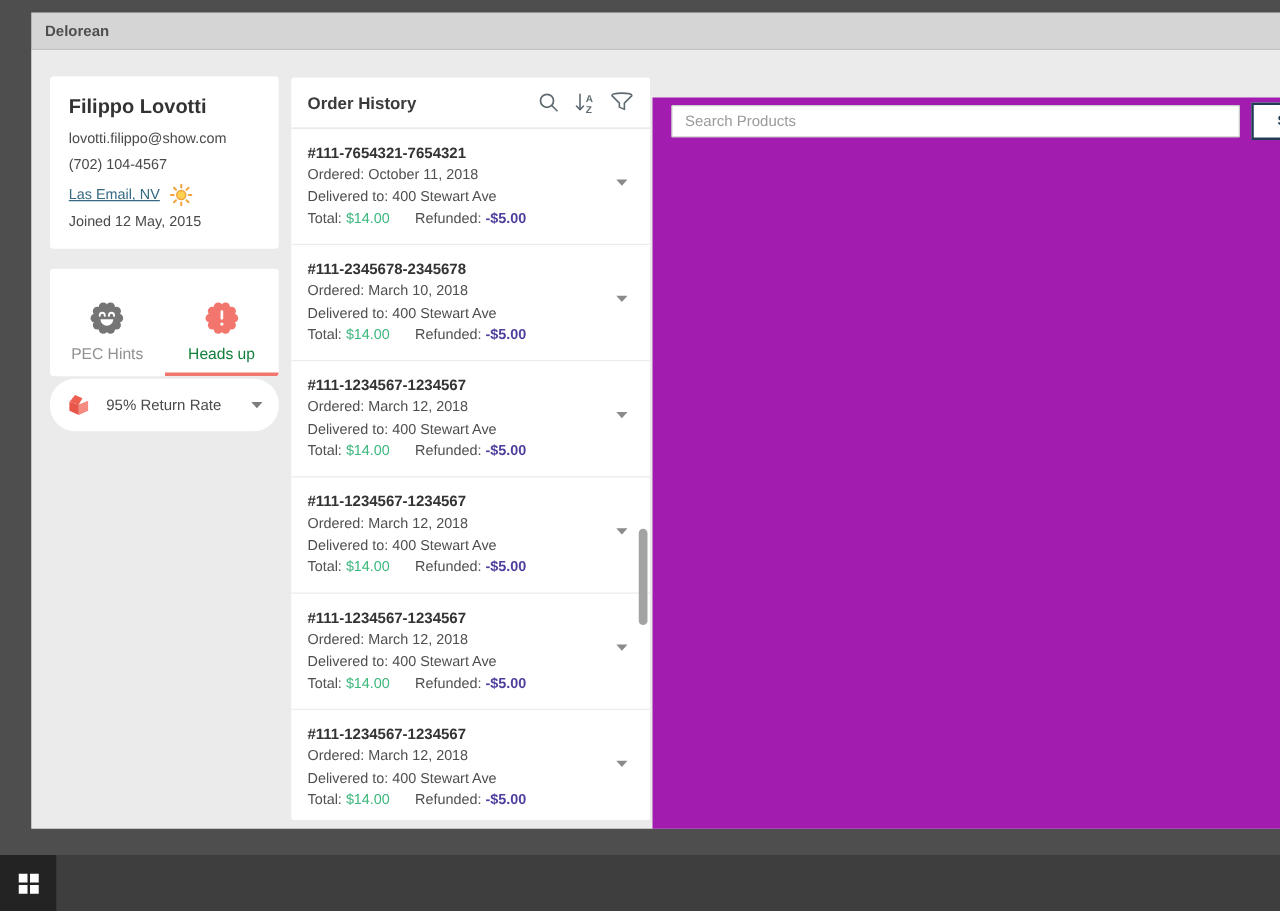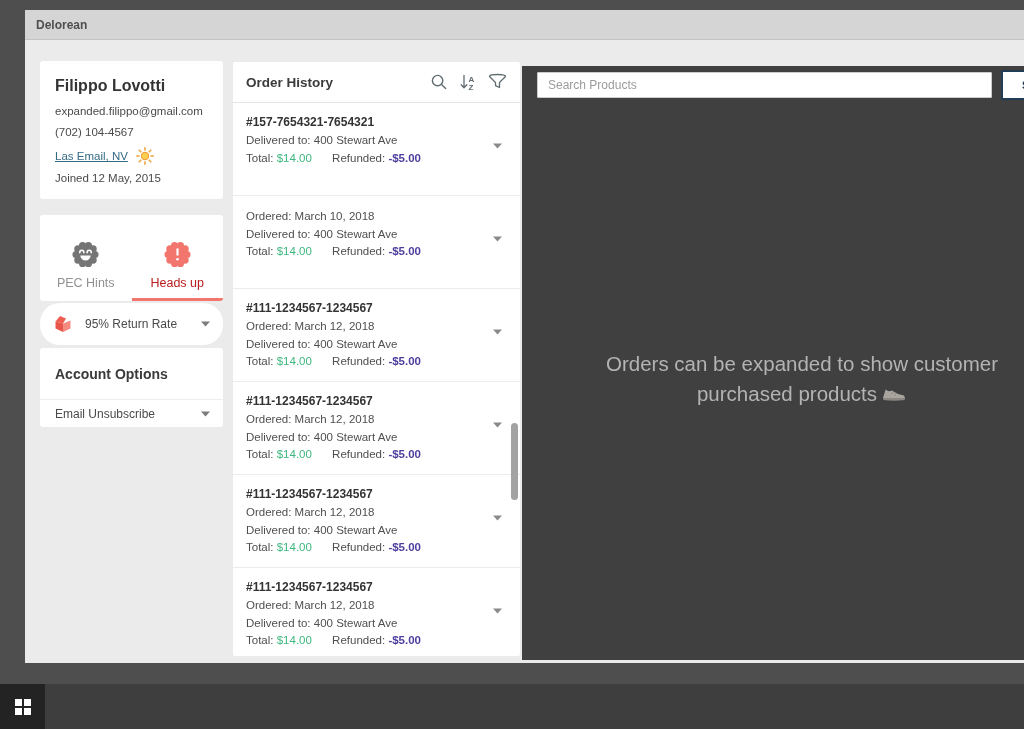--- a/index.html
+++ b/index.html
@@ -20,21 +20,21 @@
   .profile-name { font-size:16px; font-weight:bold; color:#333; margin-bottom:10px; }
   .profile-line { font-size:11.5px; color:#4a4a4a; margin-bottom:9px; }
   .profile-link-row { display:flex; align-items:center; margin-bottom:7px; }
   .profile-link { font-size:11.5px; color:#356a85; text-decoration:underline; cursor:pointer; }
   .sun { margin-left:8px; }
 
   .tabs-card { height:86px; margin-bottom:2px; position:relative; display:flex; overflow:hidden; }
   .tab { flex:1; display:flex; flex-direction:column; align-items:center; justify-content:center; cursor:pointer; padding-top:14px; }
   .tab-label { font-size:12.5px; margin-top:8px; }
   .tab-inactive .tab-label { color:#919191; }
-  .tab-active .tab-label { color:#b91c1c; }
+  .tab-active .tab-label { color:#15803d; }
   .tab-underline { position:absolute; right:0; bottom:0; width:50%; height:3px; background:#f2766d; }
 
   .return-card { height:42px; margin-bottom:3px; display:flex; align-items:center; padding:0 13px;border-radius:20px; }
   .return-label { font-size:12px; color:#4a4a4a; margin-left:12px; flex:1; }
 
   .account-card { overflow:hidden; }
   .account-header { height:52px; display:flex; align-items:center; padding:0 15px;
                     border-bottom:1px solid #eee; }
   .account-title { font-size:14px; font-weight:bold; color:#3a3a3a; }
   .account-row { height:27px; display:flex; align-items:center; padding:0 13px 0 15px; cursor:pointer; }
@@ -53,21 +53,21 @@
   .order-id { font-size:12px; font-weight:bold; color:#333; margin-bottom:3px; }
   .order-line { font-size:11.5px; color:#4f4f4f; line-height:17.5px; }
   .t-green { color:#3db77d; }
   .t-purple { color:#4f3e9e; font-weight:bold;margin-top:44px; }
   .t-refund-label { margin-left:17px; }
   .order-chevron { position:absolute; right:18px; top:40px; cursor:pointer; }
   .scroll-thumb { position:absolute; right:2px; top:361px; width:7px; height:77px;
                   background:#a3a3a3; border-radius:4px; }
 
   
-  .right-panel { position:absolute; left:497px; top:26px; right:0; height:594px; background:#404040; }
+  .right-panel { position:absolute; left:497px; top:38px; right:0; height:594px; background:#a21caf; }
   .search-input { position:absolute; left:15px; top:6px; width:455px; height:26px;
                   border:1px solid #ccc; border-radius:1px; padding:0 10px; font-size:12px;
                   color:#444; background:#fff; font-family:"Liberation Sans", sans-serif; }
   .search-input::placeholder { color:#9b9b9b; }
   .search-btn { position:absolute; left:479px; top:4px; width:92px; height:30px;
                 background:#fff; border:2px solid #223c55; color:#223c55; font-size:11px;
                 font-weight:bold; letter-spacing:0.6px; cursor:pointer;
                 font-family:"Liberation Sans", sans-serif; }
   .empty-msg { position:absolute; top:283px; left:60px; width:440px; text-align:center;
                font-size:20.5px; line-height:30px; color:#b3b3b3; }
@@ -87,21 +87,21 @@
   <div class="titlebar">
     <span class="titlebar-text">Delorean</span>
   </div>
 
   <div class="content">
 
     <div class="sidebar">
 
       <div class="card profile-card">
         <div class="profile-name">Filippo Lovotti</div>
-        <div class="profile-line">expanded.filippo@gmail.com</div>
+        <div class="profile-line">lovotti.filippo@show.com</div>
         <div class="profile-line">(702) 104-4567</div>
         <div class="profile-link-row">
           <span class="profile-link">Las Email, NV</span>
           <svg class="sun" width="18" height="18" viewBox="0 0 18 18">
             <g stroke="#f2a33c" stroke-width="1.6" stroke-linecap="round">
               <line x1="9" y1="0.8" x2="9" y2="3"></line>
                 <line x1="9" y1="15" x2="9" y2="17.2"></line>
               <line x1="0.8" y1="9" x2="3" y2="9"></line>
                 <line x1="15" y1="9" x2="17.2" y2="9"></line>
               <line x1="3.2" y1="3.2" x2="4.8" y2="4.8"></line>
@@ -165,65 +165,56 @@
           <polygon points="2.5,7.5 7,2 13,4.5 10,9.5" fill="#ee5f52"></polygon>
           <polygon points="10,9.5 17.5,6.5 17.5,14.5 10,18" fill="#f58b80"></polygon>
           <polygon points="2.5,7.5 10,9.5 10,18 2.5,14.5" fill="#e8564a"></polygon>
         </svg>
         <span class="return-label">95% Return Rate</span>
         <svg class="chev" width="9" height="6" viewBox="0 0 9 6">
           <polygon points="0,0.5 9,0.5 4.5,5.5" fill="#7d7d7d"></polygon>
         </svg>
       </div>
 
-      <div class="card account-card">
-        <div class="account-header">
-          <span class="account-title">Account Options</span>
-        </div>
-        <div class="account-row">
-          <span class="account-row-label">Email Unsubscribe</span>
-          <svg class="chev" width="9" height="6" viewBox="0 0 9 6">
-            <polygon points="0,0.5 9,0.5 4.5,5.5" fill="#7d7d7d"></polygon>
-          </svg>
-        </div>
-      </div>
     </div>
 
     <div class="orders-panel">
       <div class="orders-header">
         <span class="orders-title">Order History</span>
         <svg width="18" height="18" viewBox="0 0 18 18">
           <circle cx="7.6" cy="7.6" r="5.2" fill="none" stroke="#5f6b70" stroke-width="1.4"></circle>
           <line x1="11.6" y1="11.6" x2="15.6" y2="15.6" stroke="#5f6b70" stroke-width="1.4" stroke-linecap="round"></line>
         </svg>
         <svg width="18" height="18" viewBox="0 0 18 18">
           <path d="M5,2.5 V14.5 M2.2,11.8 L5,14.8 L7.8,11.8" fill="none" stroke="#5f6b70" stroke-width="1.3" stroke-linecap="round" stroke-linejoin="round"></path>
           <text x="9.5" y="8.5" font-size="8" font-weight="bold" fill="#5f6b70" font-family="Liberation Sans, sans-serif">A</text>
           <text x="9.5" y="17" font-size="8" font-weight="bold" fill="#5f6b70" font-family="Liberation Sans, sans-serif">Z</text>
         </svg>
         <svg width="19" height="18" viewBox="0 0 19 18">
           <path d="M1.5,3.5 C1.5,2 4,1.5 9.5,1.5 C15,1.5 17.5,2 17.5,3.5 L11.5,9.5 V14.5 L7.5,12.7 V9.5 Z" fill="none" stroke="#5f6b70" stroke-width="1.3" stroke-linejoin="round"></path>
         </svg>
       </div>
       <div>
   <div class="order">
-    <div class="order-id">#157-7654321-7654321</div>
-    <div class="order-line">Delivered to: 400 Stewart Ave</div>
-    <div class="order-line">
-      <span>Total:</span>
-      <span class="t-green">$14.00</span>
-      <span class="t-refund-label">Refunded:</span>
-      <span class="t-purple">-$5.00</span>
-    </div>
-    <svg class="order-chevron" width="9" height="6" viewBox="0 0 9 6">
-      <polygon points="0,0.5 9,0.5 4.5,5.5" fill="#8a8a8a"></polygon>
-    </svg>
-  </div>
-
-  <div class="order">
+    <div class="order-id">#111-7654321-7654321</div>
+    <div class="order-line">Ordered: October 11, 2018</div>
+    <div class="order-line">Delivered to: 400 Stewart Ave</div>
+    <div class="order-line">
+      <span>Total:</span>
+      <span class="t-green">$14.00</span>
+      <span class="t-refund-label">Refunded:</span>
+      <span class="t-purple">-$5.00</span>
+    </div>
+    <svg class="order-chevron" width="9" height="6" viewBox="0 0 9 6">
+      <polygon points="0,0.5 9,0.5 4.5,5.5" fill="#8a8a8a"></polygon>
+    </svg>
+  </div>
+
+  <div class="order">
+    <div class="order-id">#111-2345678-2345678</div>
     <div class="order-line">Ordered: March 10, 2018</div>
     <div class="order-line">Delivered to: 400 Stewart Ave</div>
     <div class="order-line">
       <span>Total:</span>
       <span class="t-green">$14.00</span>
       <span class="t-refund-label">Refunded:</span>
       <span class="t-purple">-$5.00</span>
     </div>
     <svg class="order-chevron" width="9" height="6" viewBox="0 0 9 6">
       <polygon points="0,0.5 9,0.5 4.5,5.5" fill="#8a8a8a"></polygon>
@@ -289,28 +280,20 @@
       <polygon points="0,0.5 9,0.5 4.5,5.5" fill="#8a8a8a"></polygon>
     </svg>
   </div>
 </div>
       <div class="scroll-thumb"></div>
     </div>
 
     <div class="right-panel">
       <input class="search-input" type="text" placeholder="Search Products" style="">
       <button class="search-btn">SEARCH</button>
-      <div class="empty-msg">
-        <span>Orders can be expanded to show customer purchased products</span><svg class="sneaker" width="26" height="18" viewBox="0 0 26 18">
-          <path d="M2,13 L4.6,4.5 Q7.5,7.3 11,5.6 L13,6.8 Q17.5,10.2 23,10.6 L24,13 Z" fill="#a9a49e"></path>
-          <path d="M2,13 H24 L23.6,15 Q13,16.6 2.4,15 Z" fill="#8c8780"></path>
-          <line x1="12" y1="7.2" x2="10.6" y2="9.2" stroke="#8c8780" stroke-width="1"></line>
-          <line x1="15" y1="8.8" x2="13.6" y2="10.8" stroke="#8c8780" stroke-width="1"></line>
-        </svg>
-      </div>
     </div>
 
   </div>
 </div>
 
 <div class="taskbar">
   <div class="start-btn">
     <div class="win-logo">
       <div></div>
         <div></div>

